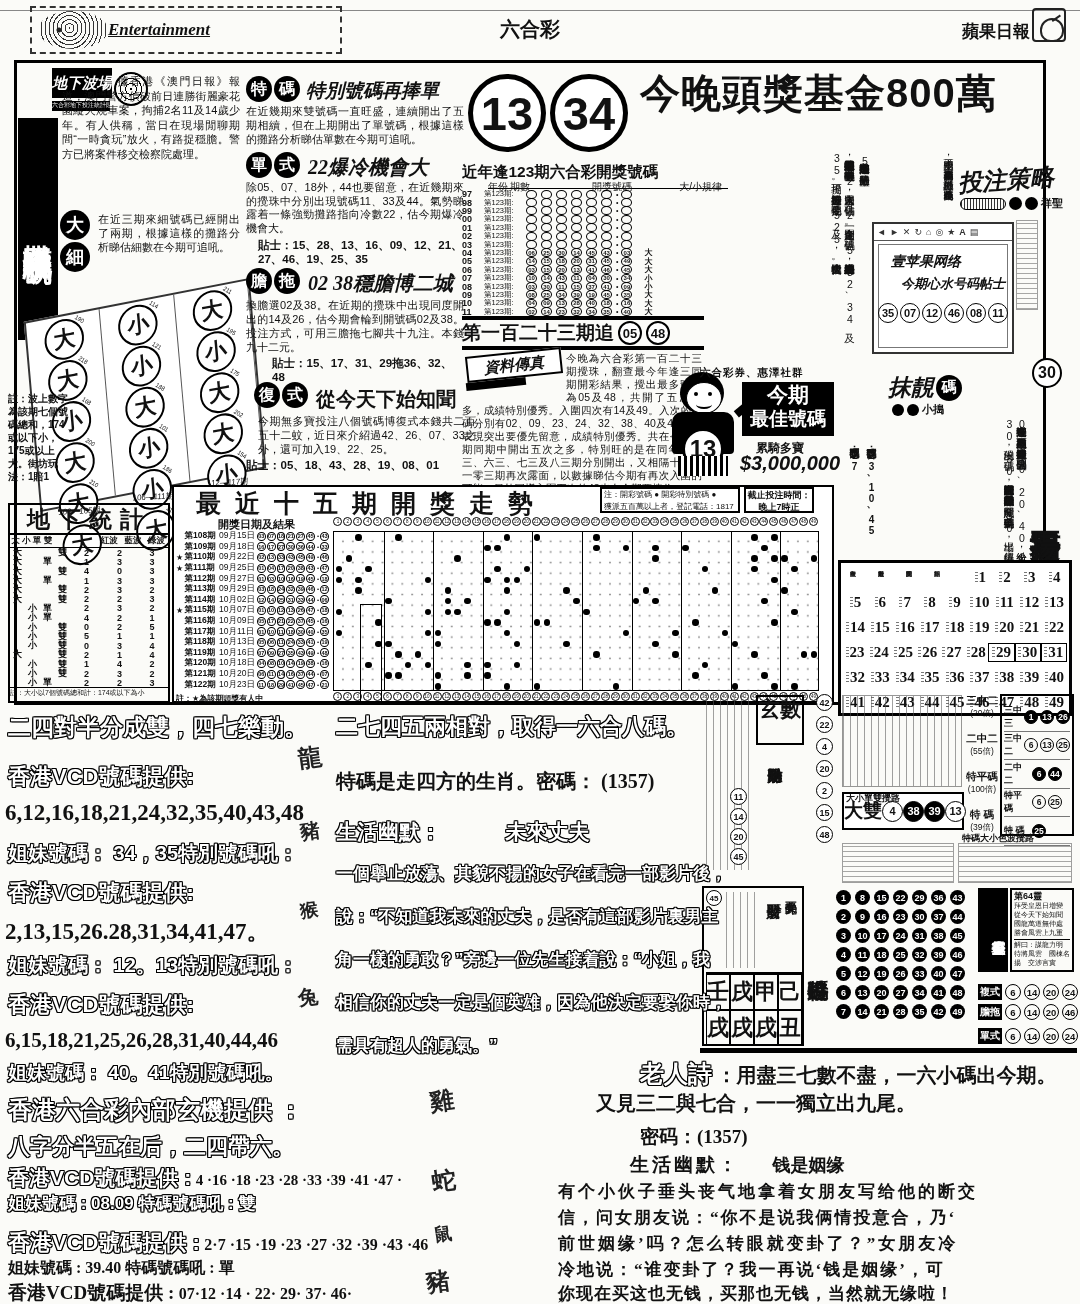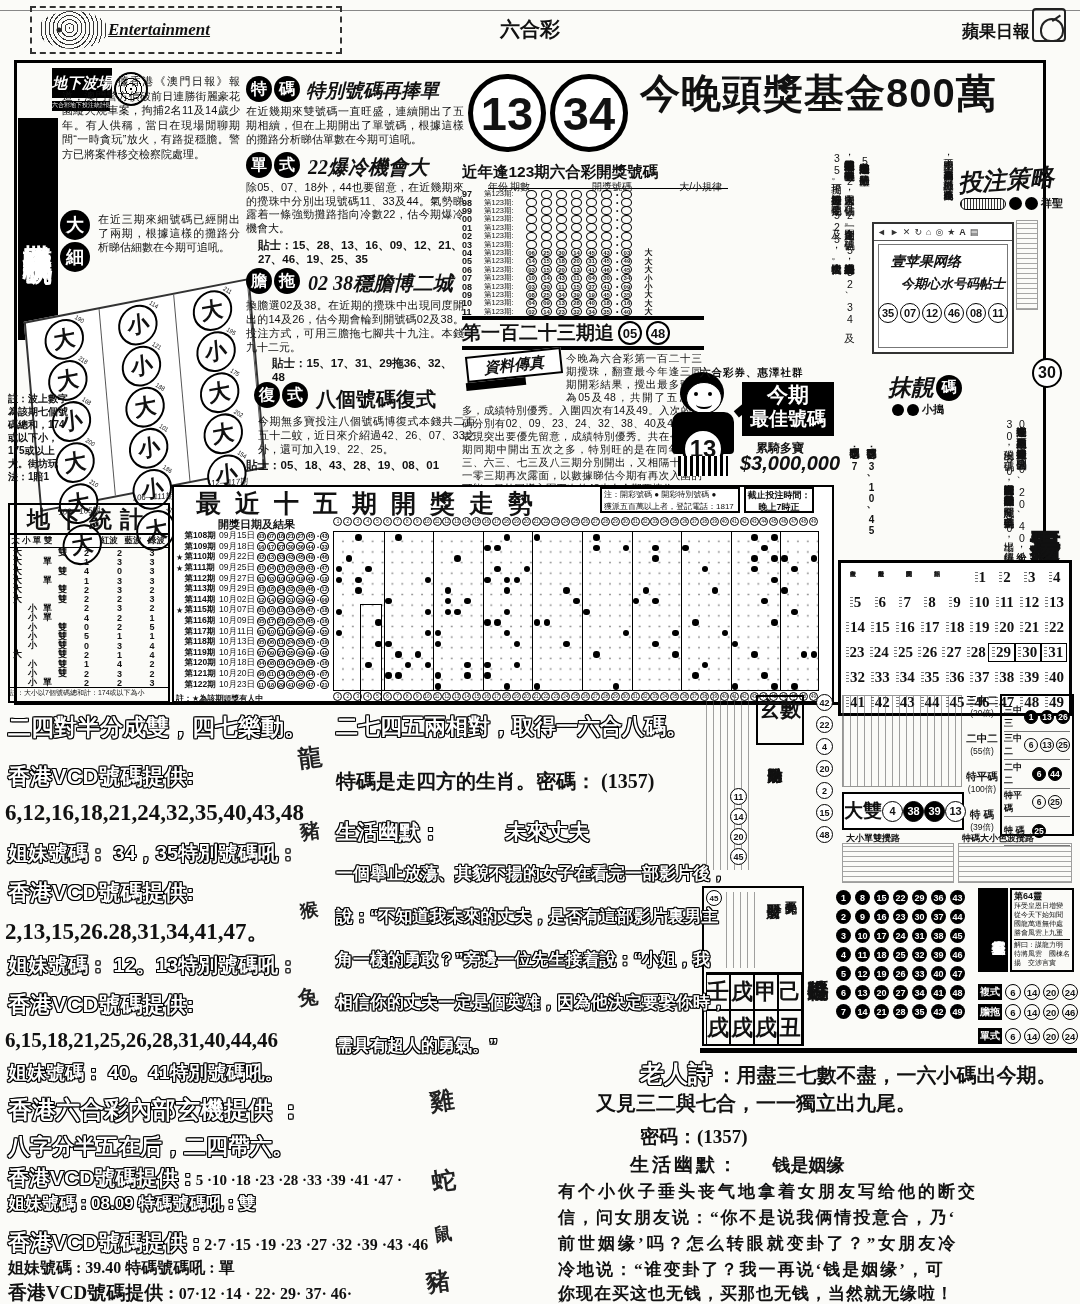--- a/index.html
+++ b/index.html
@@ -141,21 +141,21 @@
       </span>
     <div class="abs ser b i nw" style="left:62px;top:2px;font-size:20px;">02 38穩膽博二城</div>
     <div class="abs" style="left:0;top:30px;width:218px;font-size:11px;line-height:14px;text-align:justify;">換膽選02及38。在近期的攪珠中出現同度開出的14及26，估今期會輪到開號碼02及38。投注方式，可用三膽拖七腳共十九注。本錢九十二元。</div>
     <div class="abs b" style="left:26px;top:88px;width:192px;font-size:11.5px;line-height:14px;">貼士：15、17、31、29拖36、32、48</div>
   </div>
   <div class="abs" style="left:246px;top:382px;width:218px;">
     <span class="abs" style="left:8px;top:0;display:flex;gap:2px;">
         <span class="badge-c" style="width: 26px; height: 26px; font-size: 16px;">復</span>
         <span class="badge-c" style="width: 26px; height: 26px; font-size: 16px;">式</span>
       </span>
-    <div class="abs ser b nw" style="left:70px;top:4px;font-size:20px;">八個號碼復式</div>
+    <div class="abs ser b nw" style="left:70px;top:4px;font-size:20px;">從今天下始知聞</div>
     <div class="abs" style="left:12px;top:32px;width:218px;font-size:11px;line-height:14px;text-align:justify;">今期無多寶投注八個號碼博復式本錢共二百五十二蚊，近日來介紹過42、26、07、33之外，還可加入19、22、25。</div>
     <div class="abs b" style="left:0px;top:76px;width:218px;font-size:11.5px;line-height:14px;">貼士：05、18、43、28、19、08、01</div>
   </div>
 
   <div class="abs" id="headline-balls" style="left:468px;top:74px;display:flex;gap:4px;">
       <span class="cn" style="width: 78px; height: 78px; font-size: 47px; border-width: 5px;">13</span>
       <span class="cn" style="width: 78px; height: 78px; font-size: 47px; border-width: 5px;">34</span>
     </div>
   <div class="abs b nw" style="left:640px;top:66px;font-size:40px;letter-spacing:1px;">今晚頭獎基金800萬</div>
 
@@ -1368,21 +1368,21 @@
       <div style="display: flex; align-items: center; height: 27.5px; border-bottom: 1px solid rgb(119, 119, 119);">
         <span class="b" style="font-size: 9px; width: 26px;">特平碼</span>
         <span class="p-cn">6</span>
         <span class="p-cn">25</span>
       </div>
       <div style="display: flex; align-items: center; height: 27.5px; border-bottom: 1px solid rgb(119, 119, 119);">
         <span class="b" style="font-size: 9px; width: 26px;">特 碼</span>
         <span class="p-cn solid">25</span>
       </div>
     </div>
-  <div class="abs b" style="left:846px;top:832px;font-size:9px;">大小單雙攪路</div>
+  <div class="abs b" style="left:846px;top:792px;font-size:9px;">大小單雙攪路</div>
   <div class="abs b" style="left:962px;top:832px;font-size:9px;">特碼大小色波攪路</div>
   <div class="abs fineprintH" style="left:842px;top:843px;width:112px;height:40px;border:1px solid #444;"></div>
   <div class="abs fineprintH" style="left:958px;top:843px;width:114px;height:40px;border:1px solid #444;"></div>
 
   <div class="abs" style="left:702px;top:886px;width:102px;height:160px;border:2px solid #000;">
     <span class="cn" style="position:absolute;left:2px;top:2px;width:16px;height:16px;font-size:8px;">45</span>
     <div class="v b" style="position:absolute;left:60px;top:4px;height:80px;font-size:15px;">要發財</div>
     <div class="v b" style="position:absolute;left:78px;top:4px;height:80px;font-size:12px;">要先睇</div>
     <div class="abs fineprint" style="left:22px;top:4px;width:34px;height:76px;"></div>
     <div id="bazi" style="position:absolute;left:2px;top:84px;width:96px;height:72px;display:grid;grid-template-columns:repeat(4,1fr);border-top:2px solid #000;">
@@ -1503,21 +1503,21 @@
   <div class="abs ser b nw" style="left:5px;top:916px;font-size:23px;">2,13,15,26.28,31,34,41,47。</div>
   <div class="abs outl nw" style="left:8px;top:952px;font-size:20px;">姐妹號碼： 12。13特別號碼吼：</div>
   <div class="abs outl nw" style="left:8px;top:990px;font-size:22px;">香港VCD號碼提供:</div>
   <div class="abs ser b nw" style="left:5px;top:1028px;font-size:21px;">6,15,18,21,25,26,28,31,40,44,46</div>
   <div class="abs outl nw" style="left:8px;top:1060px;font-size:19px;">姐妹號碼： 40。41特別號碼吼。</div>
 
   <div class="abs outl nw" style="left:8px;top:1094px;font-size:24px;">香港六合彩內部玄機提供 ：</div>
   <div class="abs outl nw" style="left:8px;top:1132px;font-size:22px;">八字分半五在后，二四帶六。</div>
   <div class="abs nw" style="left:8px;top:1164px;">
     <span class="outl" style="font-size:21px;">香港VCD號碼提供 :</span>
-    <span class="ser b" style="font-size:15px;">5 ·10 ·18 ·23 ·28 ·33 ·39 ·41 ·47 ·</span>
+    <span class="ser b" style="font-size:15px;">4 ·16 ·18 ·23 ·28 ·33 ·39 ·41 ·47 ·</span>
   </div>
   <div class="abs outl nw" style="left:8px;top:1192px;font-size:17px;">姐妹號碼 : 08.09  特碼號碼吼 : 雙</div>
   <div class="abs nw" style="left:8px;top:1228px;">
     <span class="outl" style="font-size:22px;">香港VCD號碼提供 :</span>
     <span class="ser b" style="font-size:16px;">2·7 ·15 ·19 ·23 ·27 ·32 ·39 ·43 ·46</span>
   </div>
   <div class="abs ser b nw" style="left:8px;top:1258px;font-size:16px;">姐妹號碼 : 39.40  特碼號碼吼 : 單</div>
   <div class="abs nw" style="left:8px;top:1280px;">
     <span class="ser b" style="font-size:19px;">香港VCD號碼提供 :</span>
     <span class="ser b" style="font-size:16px;">07·12 ·14 · 22· 29· 37· 46·</span>

